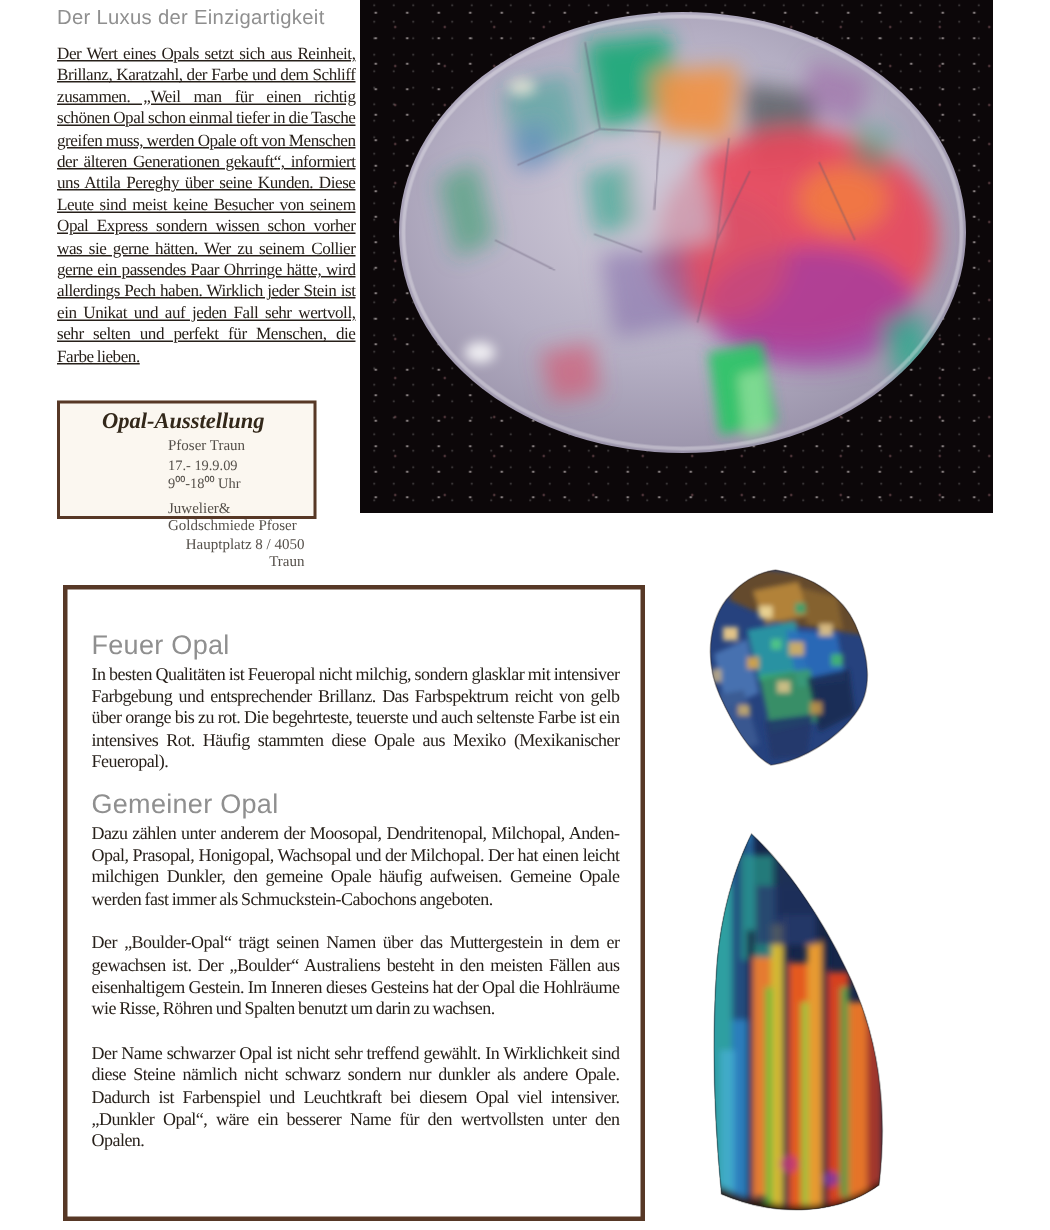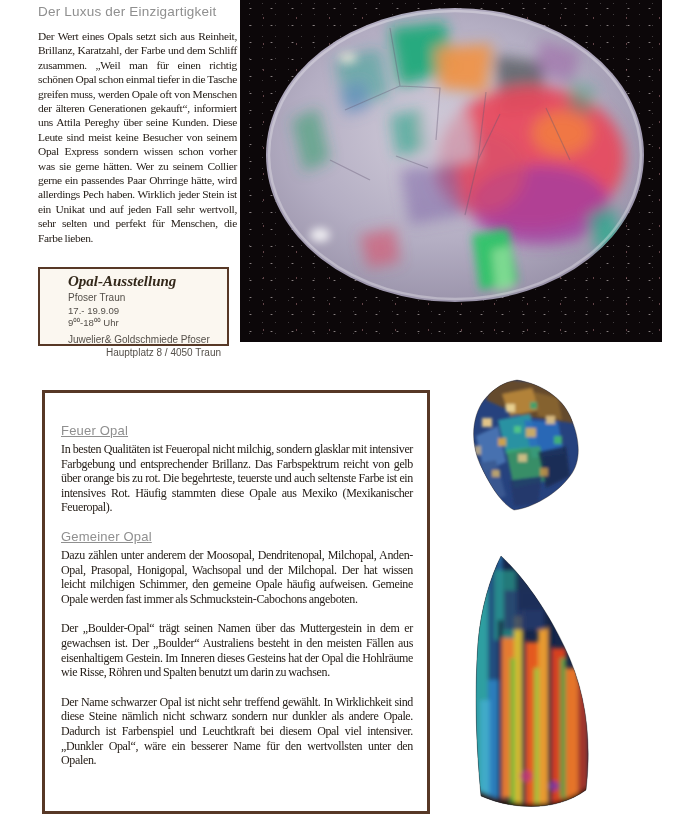--- a/index.html
+++ b/index.html
@@ -4,30 +4,30 @@
 <style>
   html,body{margin:0;padding:0;background:#ffffff;}
   .page{position:relative;width:700px;height:820px;background:#ffffff;overflow:hidden;
         font-family:"Liberation Serif",serif;}
 
   
   .left-col{position:absolute;left:38px;top:4px;width:199px;}
   .article-title{margin:0 0 9px 0;font-family:"Liberation Sans",sans-serif;font-weight:400;
         font-size:13.5px;line-height:16px;color:#8f8f8f;letter-spacing:.2px;}
   .article-body{margin:0;font-size:11.4px;line-height:14.4px;text-align:justify;
-        color:#27201a;letter-spacing:-.3px;word-spacing:-.4px;}
-
-  
-  .event-box{position:absolute;left:38px;top:267px;width:191px;height:79px;
+        color:#27201a;letter-spacing:-.3px;word-spacing:-.4px;text-decoration:underline;}
+
+  
+  .event-box{position:absolute;left:38px;top:267px;width:173px;height:79px;
         border:2px solid #573826;background:#fbf7f0;box-sizing:border-box;
         padding:4px 6px 0 28px;}
   .event-title{margin:0 0 2px 0;font-family:"Liberation Serif",serif;font-style:italic;
         font-weight:700;font-size:15px;line-height:17px;color:#33281a;}
-  .ev-line{font-family:Liberation Sans, sans-serif;font-size:10px;line-height:11px;
-        color:#55504a;letter-spacing:0;}
+  .ev-line{font-family:Liberation Serif, serif;font-size:10px;line-height:11px;
+        color:#55504a;letter-spacing:0;margin-left:44px;}
   .ev-venue{margin-top:0px;}
   .ev-date{margin-top:2px;font-size:9.6px;}
   .ev-time{margin-top:1px;font-size:9.6px;}
   .ev-company{margin-top:6px;}
   .ev-address{margin-top:2px;text-align:right;}
 
   
   .photo-main{position:absolute;left:240px;top:0;width:422px;height:342px;
         background-color:#0c0709;
         background-image:
@@ -36,21 +36,21 @@
           radial-gradient(rgba(255,255,255,.22) .5px, transparent 1px);
         background-size:21px 17px, 33px 26px, 13px 11px;
         background-position:0 0, 7px 5px, 3px 9px;}
   .photo-main svg{position:absolute;left:0;top:0;}
 
   
   .sections-box{position:absolute;left:42px;top:390px;width:388px;height:424px;
         border:3px solid #573826;box-sizing:border-box;background:#ffffff;
         padding:31px 14px 0 16px;}
   .section-heading{margin:0 0 5px 0;font-family:"Liberation Sans",sans-serif;font-weight:400;
-        font-size:13px;line-height:13px;color:#8f8f8f;letter-spacing:.2px;text-decoration:underline;}
+        font-size:18px;line-height:13px;color:#8f8f8f;letter-spacing:.2px;}
   .section-body{margin:0 0 15px 0;font-size:12px;line-height:14.6px;text-align:justify;
         color:#27201a;letter-spacing:-.35px;word-spacing:-.5px;}
 
   
   .boulder-opal{position:absolute;left:462px;top:376px;width:124px;height:140px;}
   .black-opal{position:absolute;left:468px;top:550px;width:132px;height:266px;}
 </style>
 </head>
 <body>
 
@@ -122,21 +122,21 @@
         <ellipse cx="215" cy="155" rx="186" ry="144" fill="none" stroke="rgba(255,255,255,.30)" stroke-width="2.5"></ellipse>
       </g>
     </svg>
   </div>
 
   <div class="sections-box">
     <h2 class="section-heading">Feuer Opal</h2>
     <p class="section-body">In besten Qualitäten ist Feueropal nicht milchig, sondern glasklar mit intensiver Farbgebung und entsprechender Brillanz. Das Farbspektrum reicht von gelb über orange bis zu rot. Die begehrteste, teuerste und auch seltenste Farbe ist ein intensives Rot. Häufig stammten diese Opale aus Mexiko (Mexikanischer Feueropal).</p>
 
     <h2 class="section-heading">Gemeiner Opal</h2>
-    <p class="section-body">Dazu zählen unter anderem der Moosopal, Dendritenopal, Milchopal, Anden-Opal, Prasopal, Honigopal, Wachsopal und der Milchopal. Der hat wissen leicht milchigen Schimmer, den gemeine Opale häufig aufweisen. Gemeine Opale werden fast immer als Schmuckstein-Cabochons angeboten.</p>
+    <p class="section-body">Dazu zählen unter anderem der Moosopal, Dendritenopal, Milchopal, Anden-Opal, Prasopal, Honigopal, Wachsopal und der Milchopal. Der hat einen leicht milchigen Dunkler, den gemeine Opale häufig aufweisen. Gemeine Opale werden fast immer als Schmuckstein-Cabochons angeboten.</p>
 
     <p class="section-body">Der „Boulder-Opal“ trägt seinen Namen über das Muttergestein in dem er gewachsen ist. Der „Boulder“ Australiens besteht in den meisten Fällen aus eisenhaltigem Gestein. Im Inneren dieses Gesteins hat der Opal die Hohlräume wie Risse, Röhren und Spalten benutzt um darin zu wachsen.</p>
 
     <p class="section-body">Der Name schwarzer Opal ist nicht sehr treffend gewählt. In Wirklichkeit sind diese Steine nämlich nicht schwarz sondern nur dunkler als andere Opale. Dadurch ist Farbenspiel und Leuchtkraft bei diesem Opal viel intensiver. „Dunkler Opal“, wäre ein besserer Name für den wertvollsten unter den Opalen.</p>
   </div>
 
   <div class="boulder-opal">
     <svg width="124" height="140" viewBox="0 0 124 140">
       <defs>
         <clipPath id="bClip">

